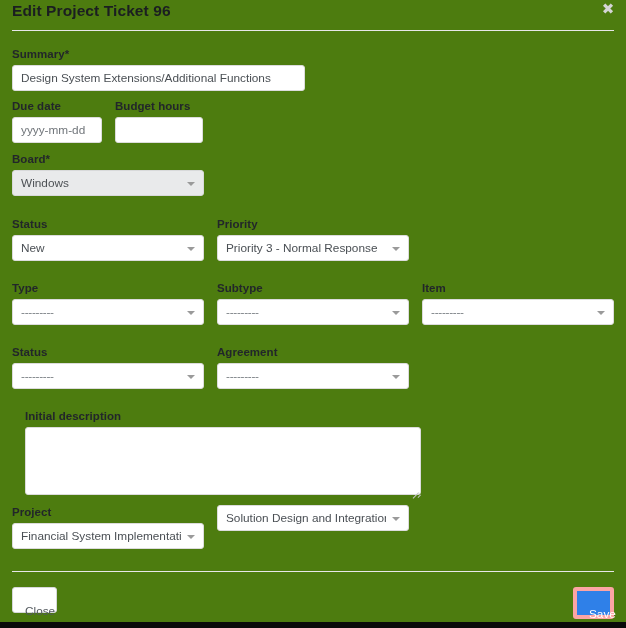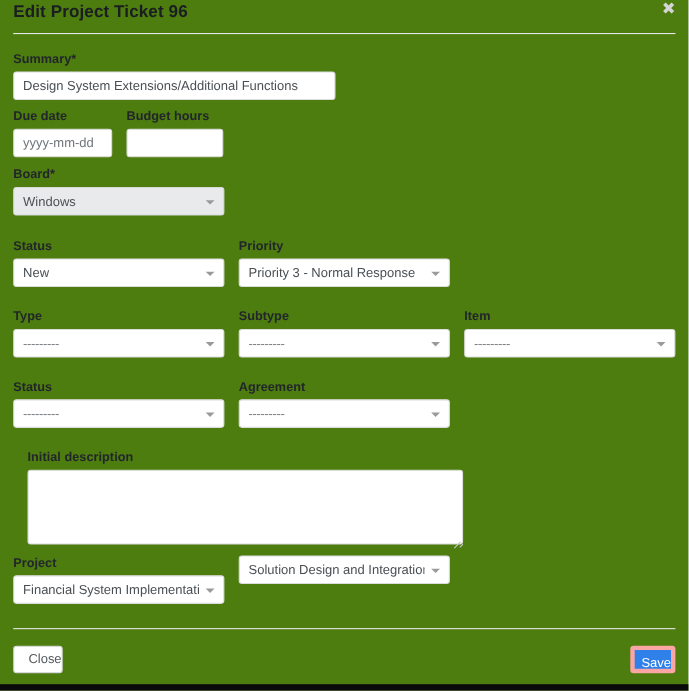--- a/index.html
+++ b/index.html
@@ -190,24 +190,24 @@
     background: #e7e7e7;
   }
   .btn {
     position: absolute;
     box-sizing: border-box;
     height: 25px;
     border-radius: 3px;
     font-family: "Liberation Sans", sans-serif;
     font-size: 11.8px;
     line-height: 23px;
-    text-align: right;
+    text-align: left;
     cursor: pointer;
     user-select: none;
-    padding: 0;
+    padding: 12px;
   }
   .btn-close {
     left: 12px;
     top: 16px;
     width: 45px;
     border: 1px solid #d6d8da;
     background: #ffffff;
     color: #52585d;
   }
   .btn-save {

